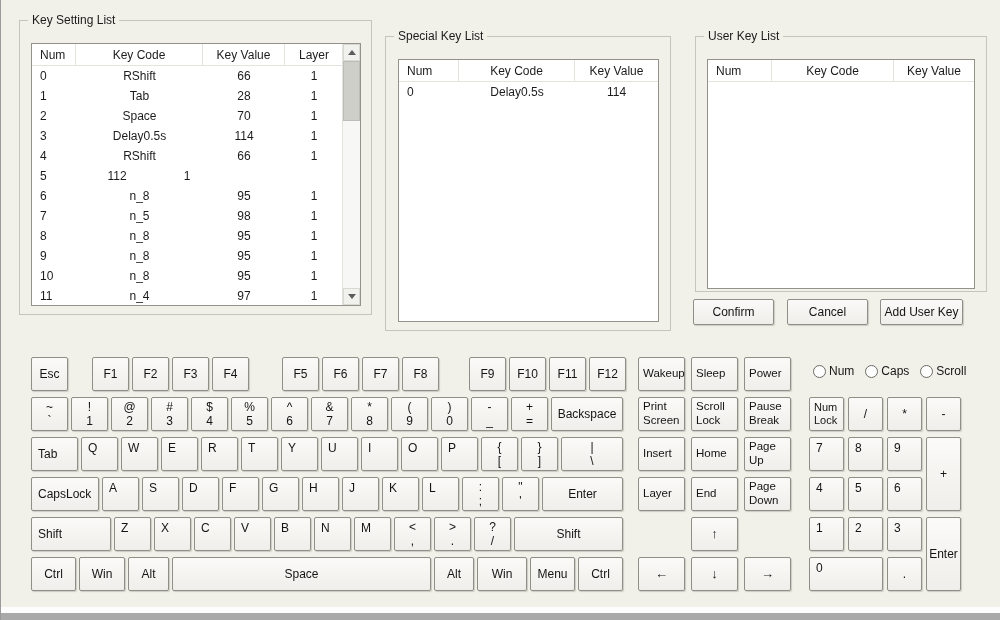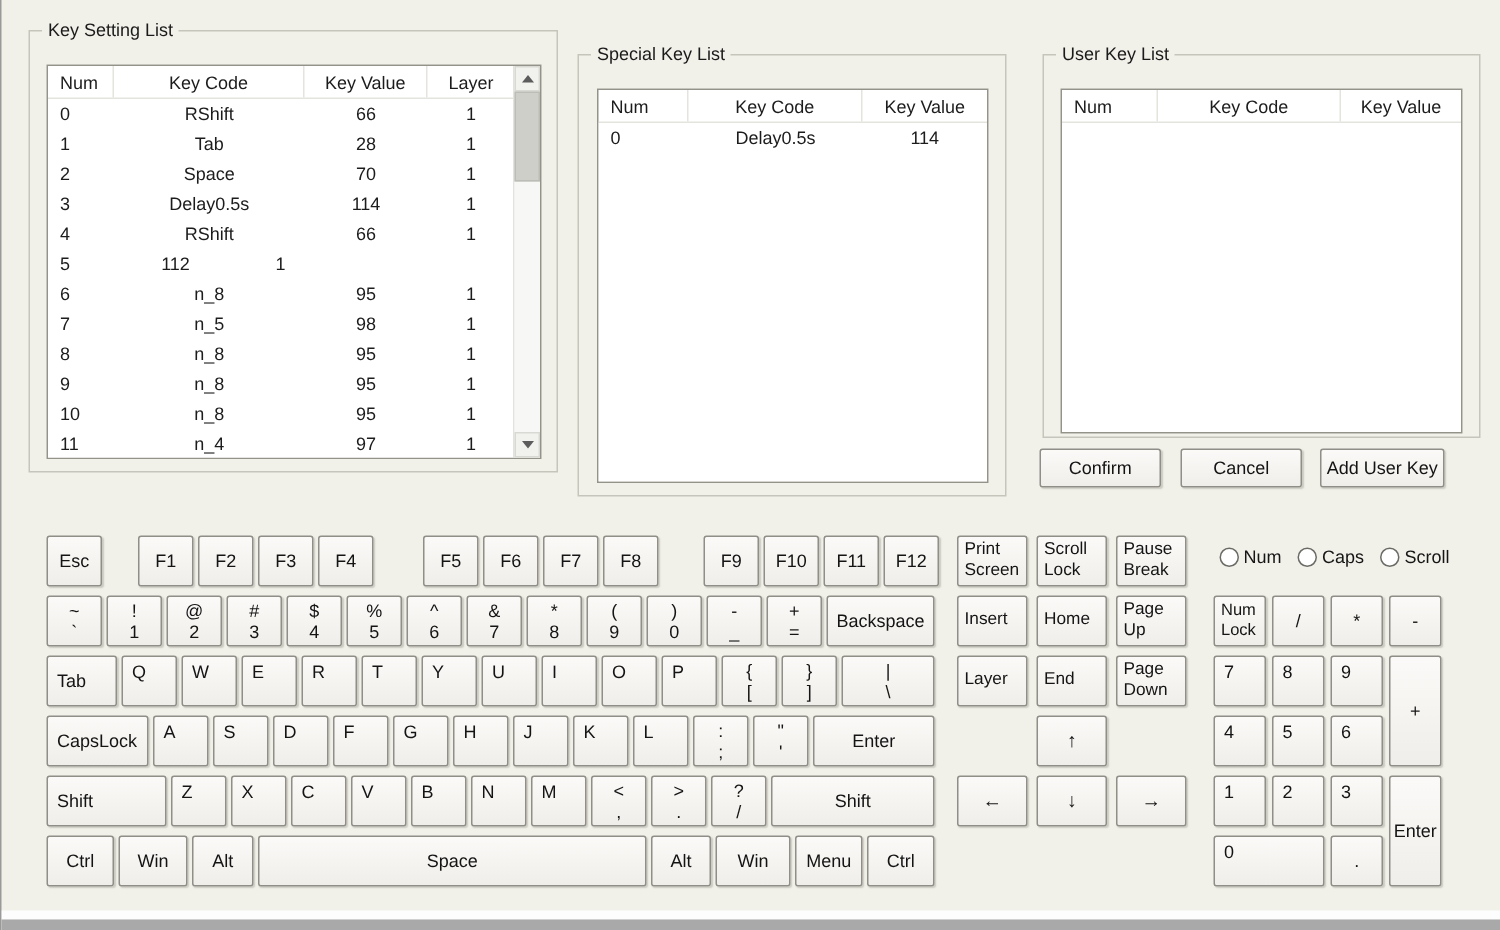--- a/index.html
+++ b/index.html
@@ -312,20 +312,25 @@
       <div class="k kfill">Space</div>
       <div class="k kw40">Alt</div>
       <div class="k kw50">Win</div>
       <div class="k kw45">Menu</div>
       <div class="k kw45">Ctrl</div>
     </div>
   </div>
 
   <div class="kb-mid">
     <div class="mrow">
+      <div class="mk">Wakeup</div>
+      <div class="mk">Sleep</div>
+      <div class="mk">Power</div>
+    </div>
+    <div class="mrow">
       <div class="mk">Print
 Screen</div>
       <div class="mk">Scroll
 Lock</div>
       <div class="mk">Pause
 Break</div>
     </div>
     <div class="mrow">
       <div class="mk">Insert</div>
       <div class="mk">Home</div>

